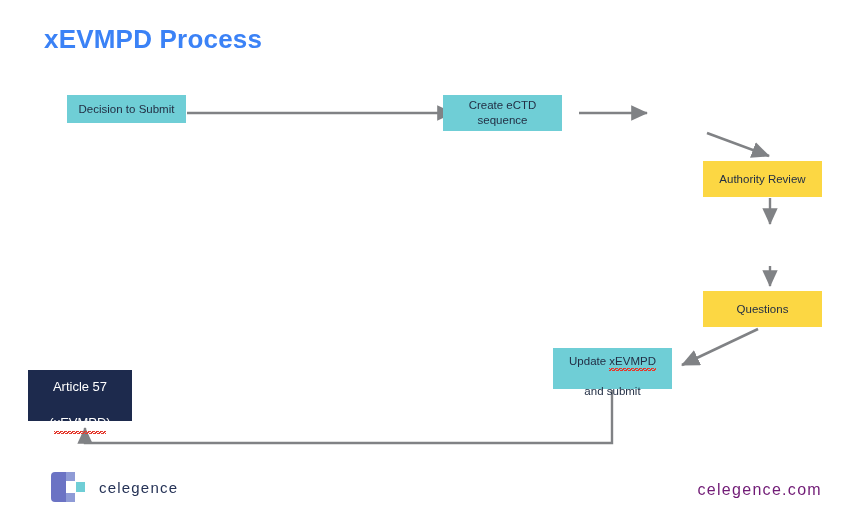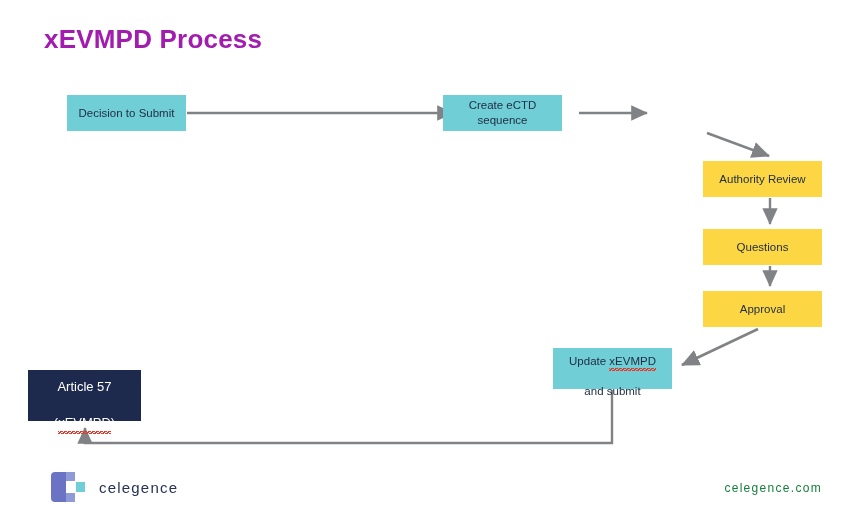--- a/index.html
+++ b/index.html
@@ -21,21 +21,21 @@
     background: #ffffff;
   }
 
   
   #page-title {
     position: absolute;
     left: 44px;
     top: 24px;
     font-size: 26px;
     font-weight: 700;
-    color: #a21caf;
+    color: #3b82f6;
     letter-spacing: 0.2px;
     white-space: nowrap;
     text-align: center;
   }
 
   
   #connectors {
     position: absolute;
     left: 0;
     top: 0;
@@ -103,22 +103,22 @@
   #logo-word {
     font-size: 15px;
     font-weight: 400;
     color: #253256;
     letter-spacing: 1.2px;
   }
   #footer-url {
     position: absolute;
     right: 23px;
     top: 481px;
-    font-size: 12px;
-    color: #15803d;
+    font-size: 16px;
+    color: #701a75;
     letter-spacing: 1.3px;
   }
 </style>
 </head>
 <body>
 
 <div id="slide">
 
   <div id="page-title">xEVMPD Process</div>
 
@@ -137,40 +137,39 @@
 
     <line x1="770" y1="198" x2="770" y2="224" stroke="#808285" stroke-width="2.4" marker-end="url(#ah)"></line>
 
     <line x1="770" y1="266" x2="770" y2="286" stroke="#808285" stroke-width="2.4" marker-end="url(#ah)"></line>
 
     <line x1="758" y1="329" x2="682" y2="365" stroke="#808285" stroke-width="2.6" marker-end="url(#ah)"></line>
 
     <path d="M612,390 L612,443 L85,443 L85,428" fill="none" stroke="#808285" stroke-width="2.4" marker-end="url(#ah)"></path>
   </svg>
 
-  <div class="node teal" style="left:67px; top:95px; width:119px; height:36px;">Decision to Submit</div>
+  <div class="node teal" style="left:67px; top:95px; width:119px; height:28px;">Decision to Submit</div>
 
   <div class="node teal" style="left:443px; top:95px; width:119px; height:36px;">Create eCTD
 sequence</div>
 
 
   <div class="node yellow" style="left:703px; top:161px; width:119px; height:36px;">Authority Review</div>
 
-  <div class="node yellow" style="left:703px; top:229px; width:119px; height:36px;">Questions</div>
 
-  <div class="node yellow" style="left:703px; top:291px; width:119px; height:36px;">Approval</div>
+  <div class="node yellow" style="left:703px; top:291px; width:119px; height:36px;">Questions</div>
 
   <div class="node teal" style="left:553px; top:348px; width:119px; height:41px;">
     <div>
       <span>Update </span><span class="squiggle">xEVMPD</span><br>
       <span>and submit</span>
     </div>
   </div>
 
-  <div class="node navy" style="left:28px; top:370px; width:113px; height:51px;">
+  <div class="node navy" style="left:28px; top:370px; width:104px; height:51px;">
     <div>
       <span>Article 57</span><br>
       <span>(</span><span class="squiggle">xEVMPD</span><span>)</span>
     </div>
   </div>
 
   <div id="footer-logo">
     <svg id="logo-mark" viewBox="0 0 40 32" xmlns="http://www.w3.org/2000/svg">
 
       <path d="M16,1 H5 A4,4 0 0 0 1,5 V27 A4,4 0 0 0 5,31 H16 Z" fill="#6b73c4"></path>

